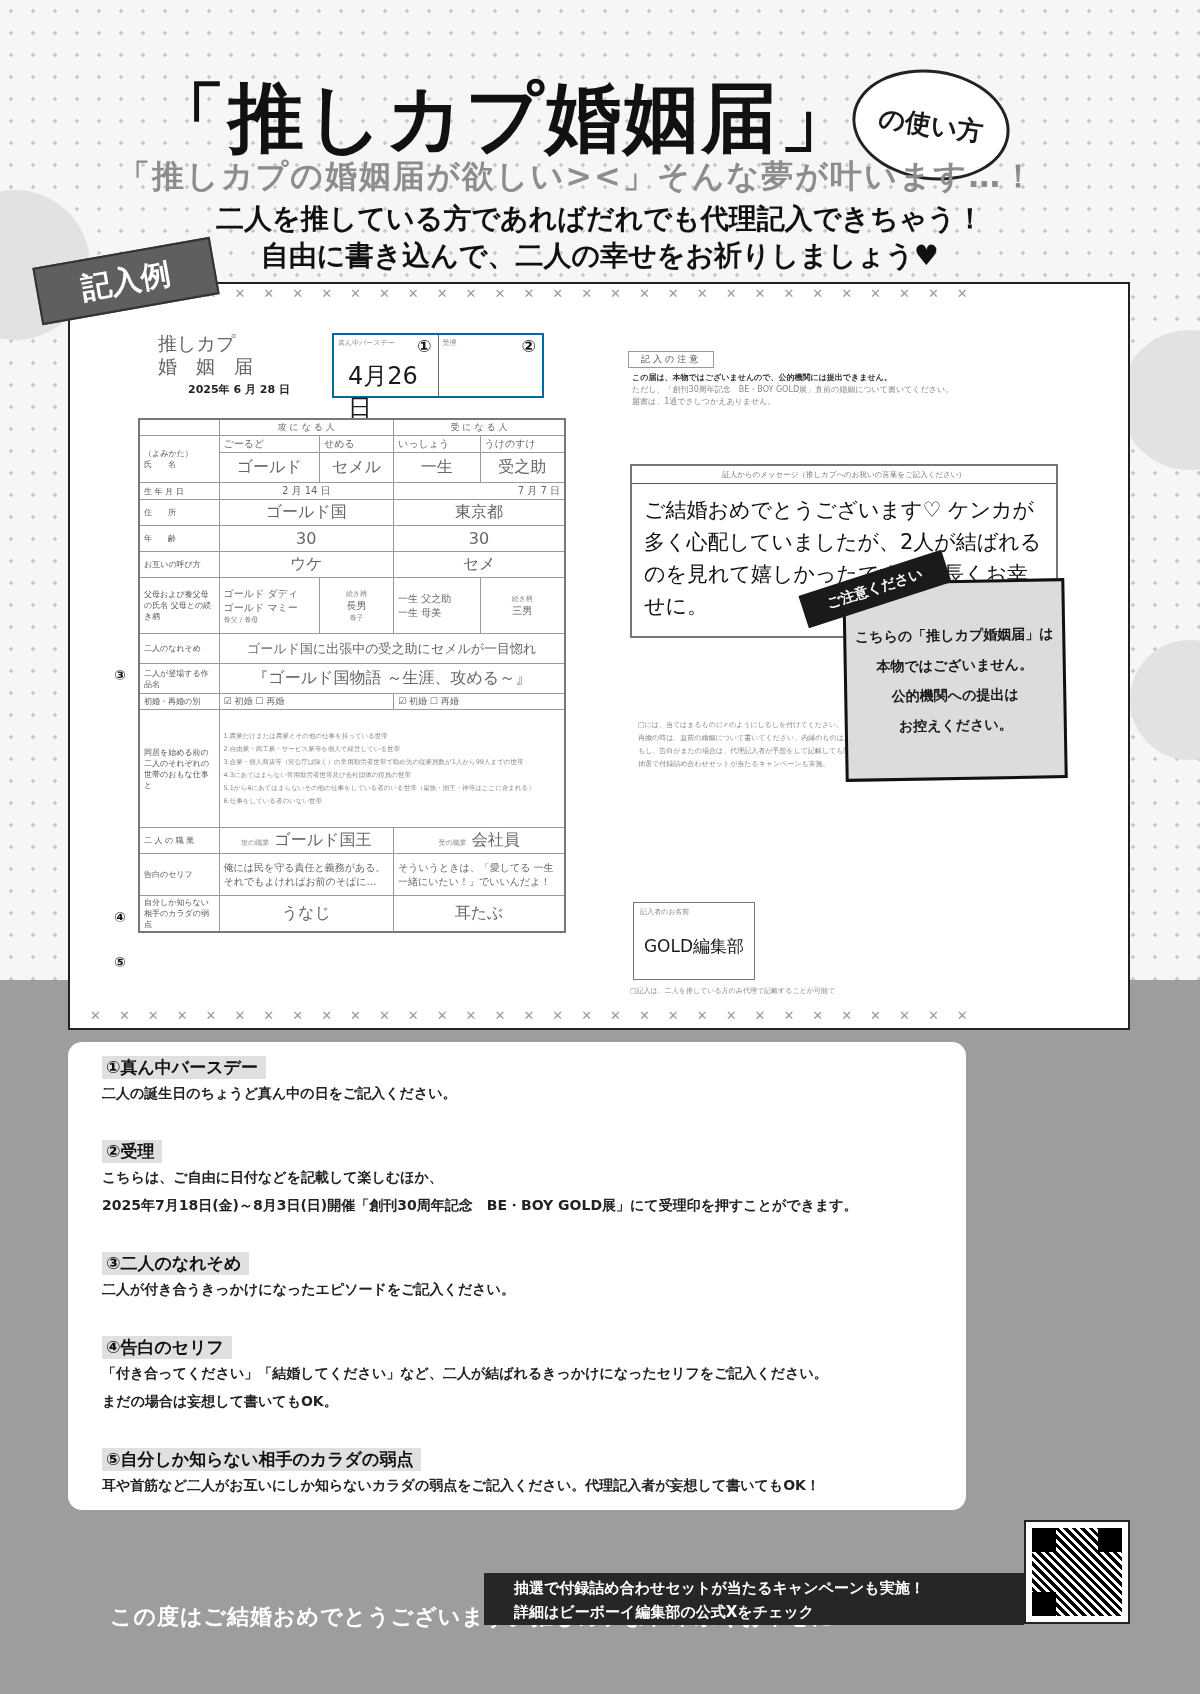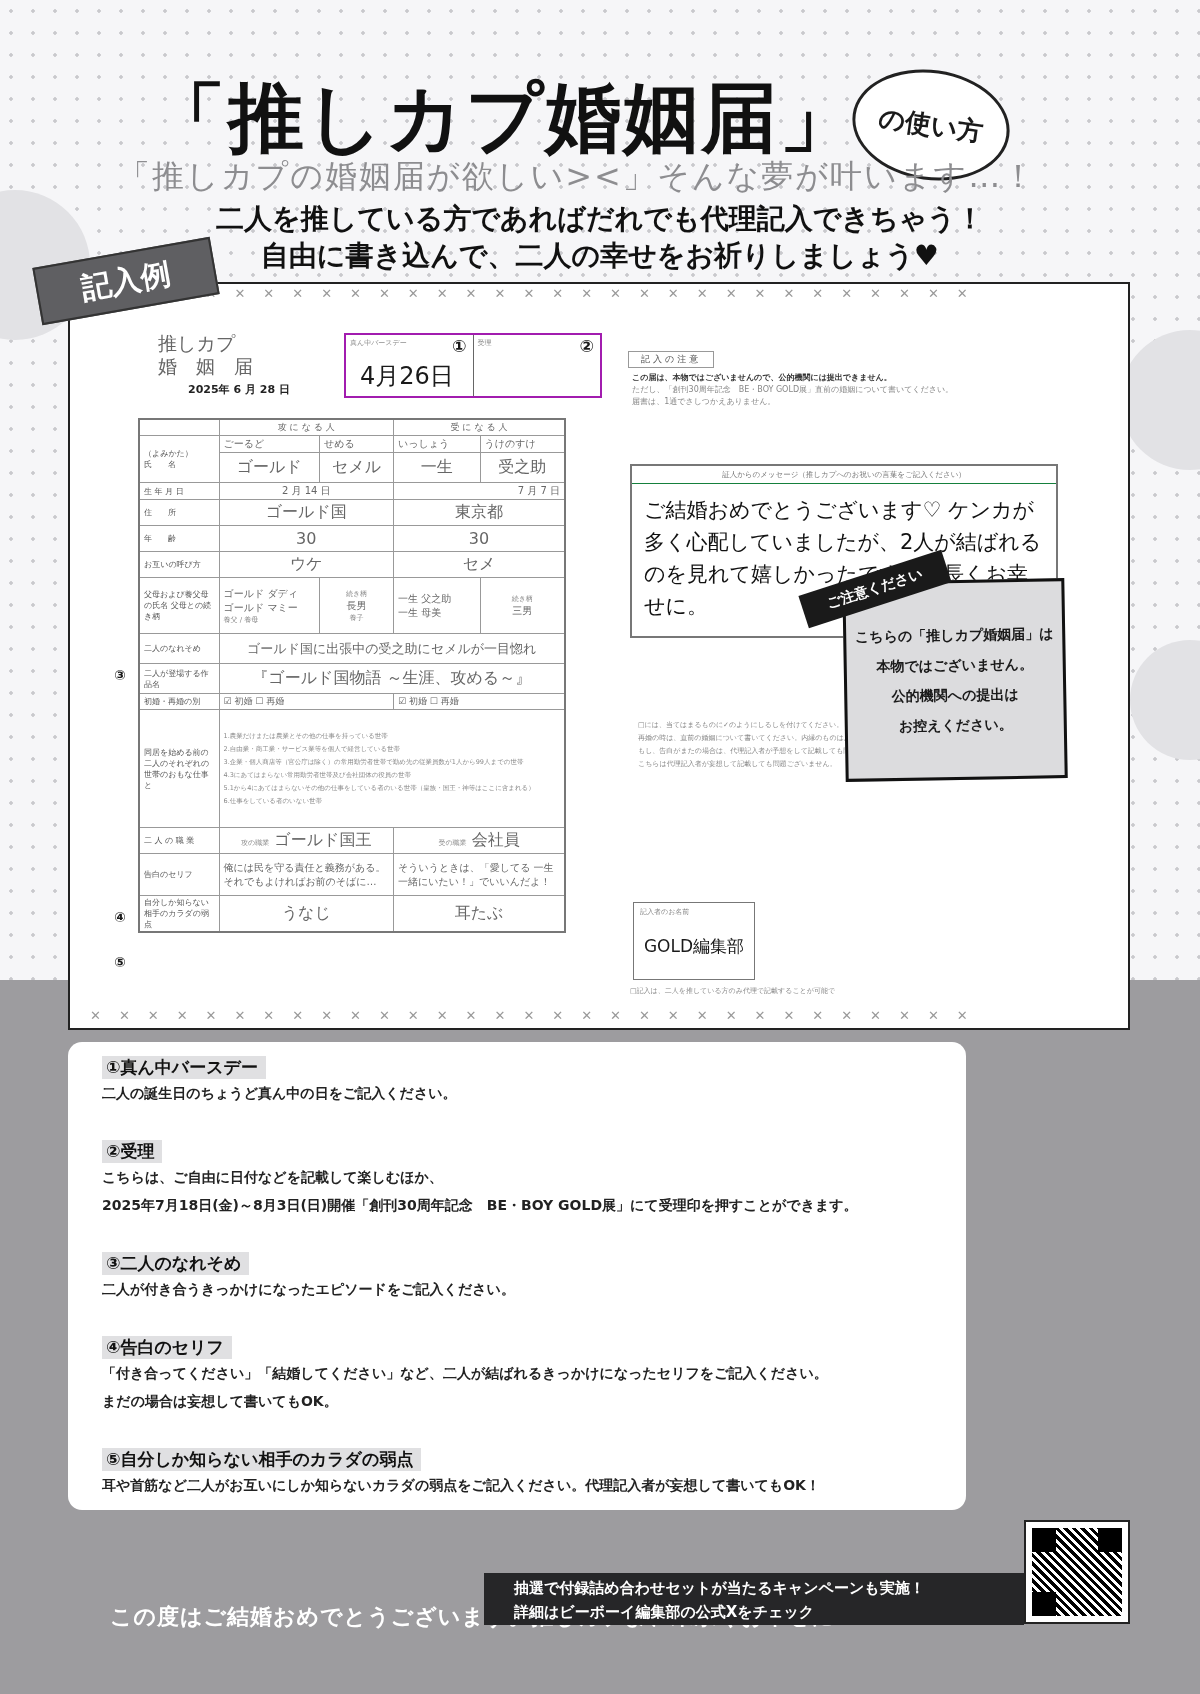--- a/index.html
+++ b/index.html
@@ -3,29 +3,29 @@
 <meta charset="utf-8">
 <style>
 *{box-sizing:border-box;margin:0;padding:0}
 body{width:1200px;height:1694px;position:relative;overflow:hidden;font-family:"DejaVu Sans","Liberation Sans",sans-serif;background:#f5f5f7;color:#1a1a1a}
 .top-bg{position:absolute;left:0;top:0;width:1200px;height:980px;background:#f6f6f8;
  background-image:radial-gradient(circle,#c9c9cd 1.5px,transparent 2px);background-size:22px 22px}
 .bottom-bg{position:absolute;left:0;top:980px;width:1200px;height:714px;background:#9d9c9f}
 .deco-circle{position:absolute;border-radius:50%;background:#e2e2e5}
 .title{position:absolute;left:150px;top:68px;font-family:"DejaVu Serif",serif;font-weight:bold;font-size:76px;letter-spacing:2px;color:#111}
 .bubble{position:absolute;left:852px;top:70px;width:158px;height:110px;border:3px solid #222;border-radius:50%;background:#fff;display:flex;align-items:center;justify-content:center;font-weight:bold;font-size:26px;transform:rotate(8deg)}
-.sub1{position:absolute;left:118px;top:155px;font-size:32px;font-weight:normal;color:#8d8d90;letter-spacing:2px;white-space:nowrap}
+.sub1{position:absolute;left:118px;top:155px;font-size:32px;font-weight:bold;color:#8d8d90;letter-spacing:2px;white-space:nowrap}
 .sub2{position:absolute;left:0;width:1200px;text-align:center;top:200px;font-size:28px;font-weight:bold;color:#111}
 .sub3{position:absolute;left:0;width:1200px;text-align:center;top:237px;font-size:28px;font-weight:bold;color:#111}
 .ribbon{position:absolute;left:36px;top:252px;width:180px;height:58px;background:#5f5f62;color:#fff;font-size:30px;font-weight:bold;display:flex;align-items:center;justify-content:center;transform:rotate(-10deg);border:2px solid #333}
 .form{position:absolute;left:68px;top:282px;width:1062px;height:748px;background:#fff;border:2px solid #222}
 .form-pattern{position:absolute;left:0;right:0;height:18px;font-size:13px;color:#999;letter-spacing:18px;overflow:hidden;white-space:nowrap;padding-left:20px}
 .doc-head{position:absolute;left:88px;top:48px;font-family:"DejaVu Serif",serif;color:#666;font-size:19px;line-height:23px}
 .doc-date{position:absolute;left:118px;top:98px;font-size:11px;font-weight:bold;color:#222}
-.stamp-box{position:absolute;left:274px;top:49px;width:258px;height:65px;border:2px solid #a21caf;display:flex}
+.stamp-box{position:absolute;left:262px;top:49px;width:212px;height:65px;border:2px solid #0369a1;display:flex}
 .stamp-cell{flex:1;position:relative;border-right:1px solid #666}
 .stamp-cell:last-child{border-right:none}
 .stamp-label{position:absolute;left:4px;top:3px;font-size:7px;color:#888}
 .stamp-num{position:absolute;right:6px;top:1px;font-size:17px;font-weight:bold}
 .stamp-val{position:absolute;left:14px;top:25px;font-size:24px}
 .main-table{position:absolute;left:68px;top:134px;width:428px;border:2px solid #777;border-collapse:collapse;font-size:9px}
 .main-table td{border:1px solid #999;padding:1px 4px;vertical-align:middle;color:#666}
 .main-table .lbl{width:80px;font-size:8px;color:#555}
 .hw{font-size:16px;color:#111;text-align:center}
 .hw-s{font-size:10px;color:#111}
@@ -211,21 +211,21 @@
 
   <div class="msg-box">
     <div class="msg-head">証人からのメッセージ（推しカプへのお祝いの言葉をご記入ください）</div>
     <div class="msg-body">ご結婚おめでとうございます♡ ケンカが多く心配していましたが、2人が結ばれるのを見れて嬉しかったです。末長くお幸せに。</div>
   </div>
 
   <div class="side-notes">
     <div>□には、当てはまるものに✓のようにしるしを付けてください。</div>
     <div>再婚の時は、直前の婚姻について書いてください。内縁のものはふくまれません。</div>
     <div>もし、告白がまたの場合は、代理記入者が予想をして記載しても問題ございません。</div>
-    <div>こちらは代理記入者が妄想して記載しても問題ございません。</div>
+    <div>抽選で付録詰め合わせセットが当たるキャンペーンも実施。</div>
   </div>
 
   <div class="signer">
     <div class="signer-label">記入者のお名前</div>
     <div class="signer-val">GOLD編集部</div>
   </div>
   <div class="signer-foot">□記入は、二人を推している方のみ代理で記載することが可能で</div>
 </div>
 
 <div class="ribbon">記入例</div>

